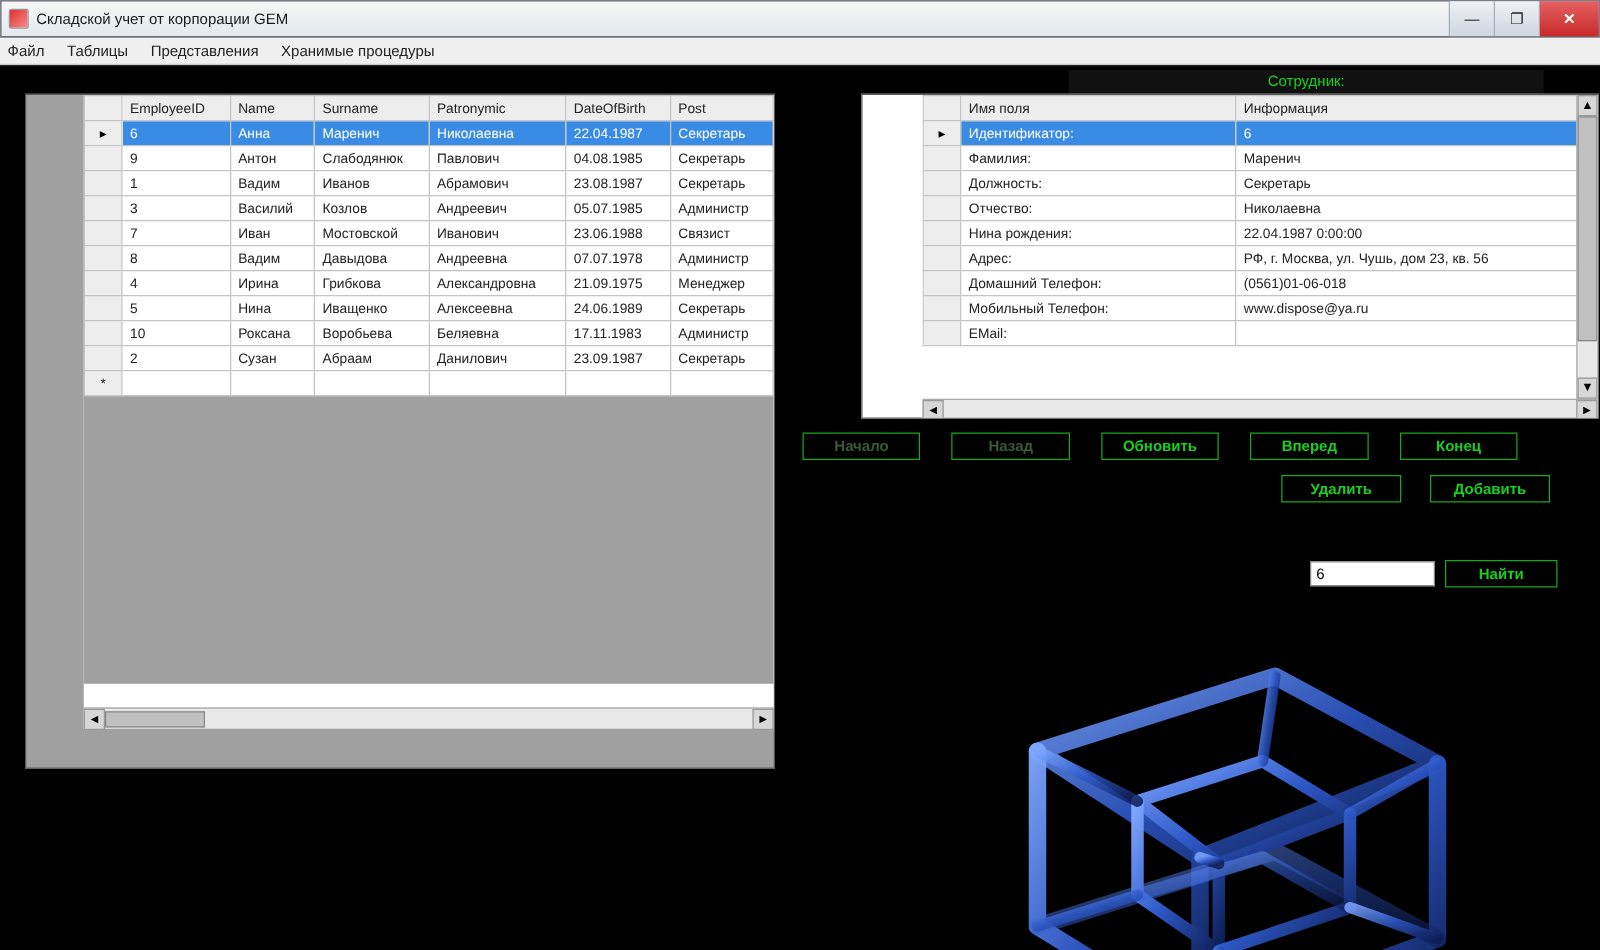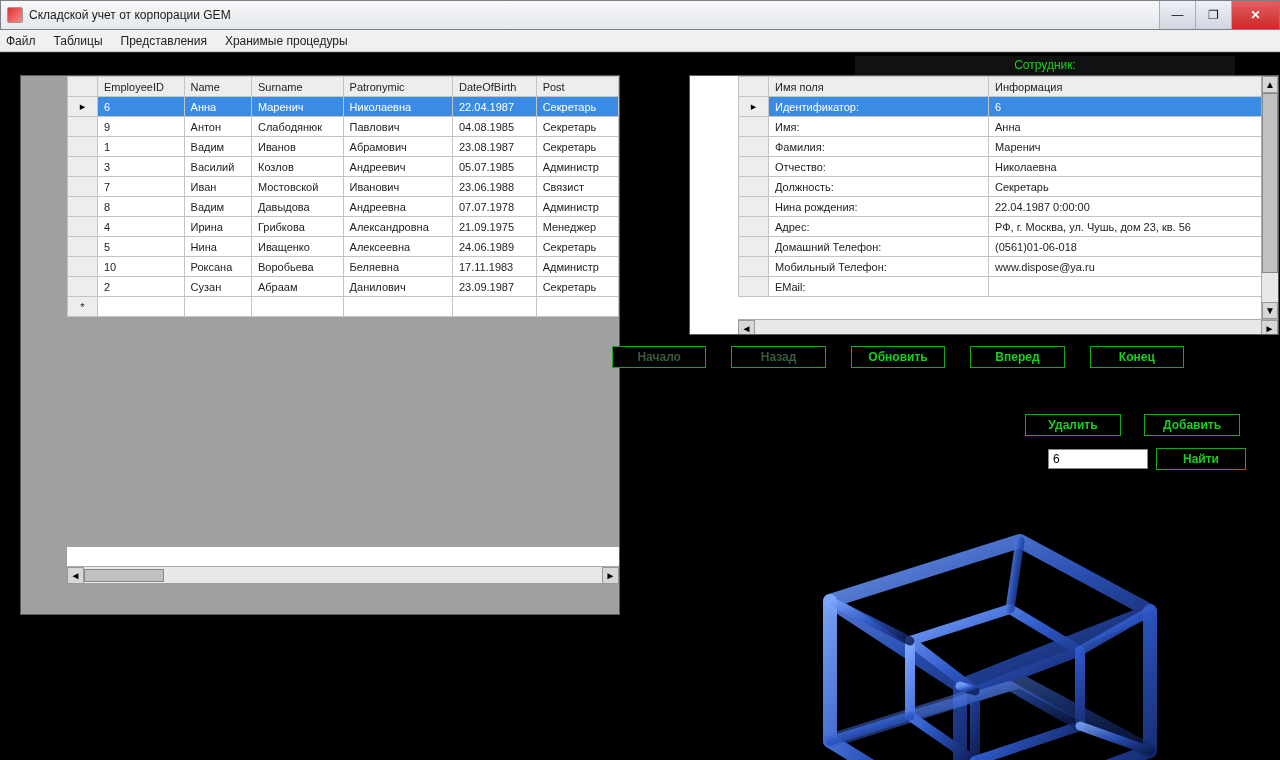--- a/index.html
+++ b/index.html
@@ -77,30 +77,30 @@
   tr.rsel td.rowhead { background:#ededed; color:#000; }
   .rightgrid-wrap .hscroll { height:17px; background:#e8e8e8; border-top:1px solid #aaa; display:flex; }
   .rightgrid-wrap .hscroll .arrow { width:17px; height:17px; background:#d7d7d7; border:1px solid #999; text-align:center; font-size:10px; line-height:15px; }
   .rightgrid-wrap .hscroll .track { flex:1; }
   .rightgrid-wrap .vscroll { position:absolute; right:0; top:0; width:17px; height:243px; background:#e8e8e8; border-left:1px solid #aaa; display:flex; flex-direction:column; }
   .rightgrid-wrap .vscroll .arrow { height:17px; background:#d7d7d7; border:1px solid #999; text-align:center; font-size:10px; line-height:15px; }
   .rightgrid-wrap .vscroll .track { flex:1; }
   .rightgrid-wrap .vscroll .thumb { height:180px; background:#c0c0c0; border:1px solid #888; margin-top:0; }
   
   .navrow {
-    position:absolute; left:612px; top:293px; width:572px; display:flex; gap:25px;border-radius:10px;
+    position:absolute; left:642px; top:293px; width:572px; display:flex; gap:25px;border-radius:10px;
   }
   .gbtn {
     flex:1; height:22px; background:#000; border:1px solid #18a818;
     color:#18d020; font-size:12px; font-weight:bold; text-align:center; line-height:20px;
     cursor:default;
   }
   .gbtn.disabled { color:#3a5a3a; }
   .actionrow1 {
-    position:absolute; left:1025px; top:361px; width:215px; display:flex; gap:23px;
+    position:absolute; left:1025px; top:327px; width:215px; display:flex; gap:23px;
   }
   .searchrow {
     position:absolute; left:1048px; top:395px; display:flex; gap:8px; align-items:center;
   }
   .searchrow input {
     width:100px; height:20px; font-size:12px; background:#fff; border:1px solid #888;
     padding:0 4px;
   }
   .searchrow .gbtn { width:90px; flex:none; }
   
@@ -270,37 +270,32 @@
           </tr>
         </thead>
         <tbody id="right-tbody">
             <tr class="rsel">
               <td class="rowhead">▸</td>
               <td>Идентификатор:</td>
               <td>6</td>
             </tr>
             <tr>
               <td class="rowhead"></td>
-              <td>Имя:</td>
-              <td>Анна</td>
-            </tr>
-            <tr>
-              <td class="rowhead"></td>
               <td>Фамилия:</td>
               <td>Маренич</td>
             </tr>
             <tr>
               <td class="rowhead"></td>
+              <td>Должность:</td>
+              <td>Секретарь</td>
+            </tr>
+            <tr>
+              <td class="rowhead"></td>
               <td>Отчество:</td>
               <td>Николаевна</td>
-            </tr>
-            <tr>
-              <td class="rowhead"></td>
-              <td>Должность:</td>
-              <td>Секретарь</td>
             </tr>
             <tr>
               <td class="rowhead"></td>
               <td>Нина рождения:</td>
               <td>22.04.1987 0:00:00</td>
             </tr>
             <tr>
               <td class="rowhead"></td>
               <td>Адрес:</td>
               <td>РФ, г. Москва, ул. Чушь, дом 23, кв. 56</td>

